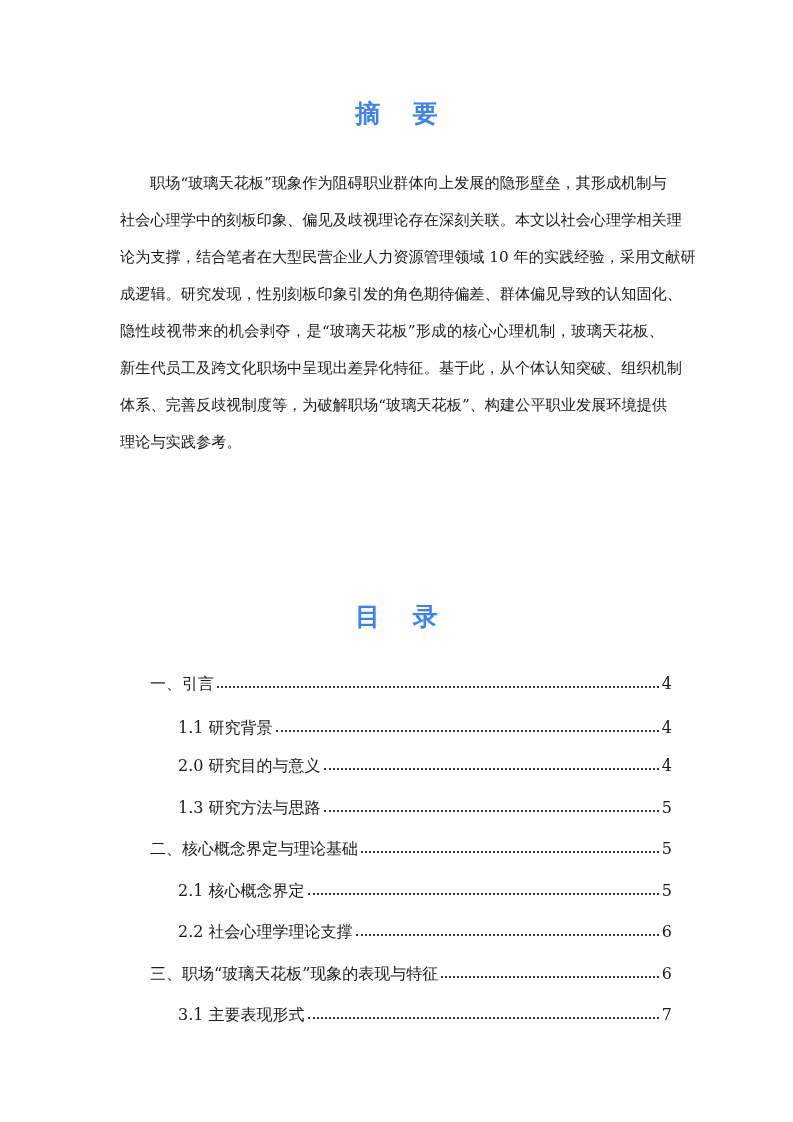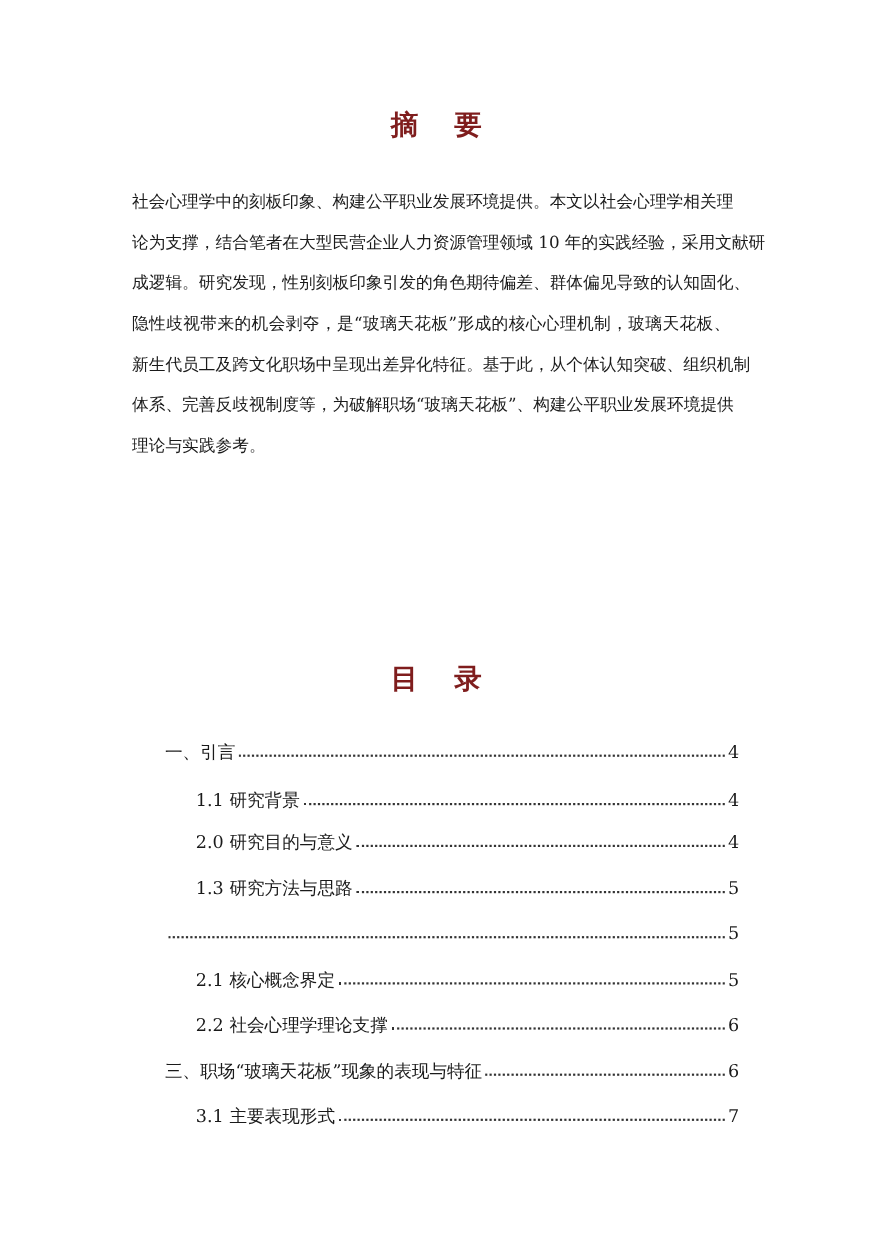--- a/index.html
+++ b/index.html
@@ -23,21 +23,21 @@
   }
   .heading {
     position: absolute;
     left: 0;
     width: 793px;
     text-align: center;
     font-family: "DejaVu Sans", "Liberation Sans", sans-serif;
     font-weight: bold;
     font-size: 25px;
     letter-spacing: 12px;
-    color: #7f1d1d;
+    color: #3b82f6;
   }
   .heading.abstract { top: 97px; padding-left: 12px; box-sizing: border-box; }
   .heading.toc { top: 563px; padding-left: 12px; box-sizing: border-box; margin-top: 37px; }
 
   .abstract-body {
     position: absolute;
     left: 120px;
     top: 172px;
     width: 544px;
   }
@@ -88,21 +88,22 @@
   .toc-page { flex: 0 0 auto; text-align: right; }
 </style>
 </head>
 <body>
 
 <div class="page">
 
   <div class="heading abstract">摘 要</div>
 
   <div class="abstract-body">
-    <div class="abstract-line">社会心理学中的刻板印象、构建公平职业发展环境提供。本文以社会心理学相关理</div>
+    <div class="abstract-line first">职场“玻璃天花板”现象作为阻碍职业群体向上发展的隐形壁垒，其形成机制与</div>
+    <div class="abstract-line">社会心理学中的刻板印象、偏见及歧视理论存在深刻关联。本文以社会心理学相关理</div>
     <div class="abstract-line">论为支撑，结合笔者在大型民营企业人力资源管理领域 10 年的实践经验，采用文献研</div>
     <div class="abstract-line">成逻辑。研究发现，性别刻板印象引发的角色期待偏差、群体偏见导致的认知固化、</div>
     <div class="abstract-line">隐性歧视带来的机会剥夺，是“玻璃天花板”形成的核心心理机制，玻璃天花板、</div>
     <div class="abstract-line">新生代员工及跨文化职场中呈现出差异化特征。基于此，从个体认知突破、组织机制</div>
     <div class="abstract-line">体系、完善反歧视制度等，为破解职场“玻璃天花板”、构建公平职业发展环境提供</div>
     <div class="abstract-line last">理论与实践参考。</div>
   </div>
 
   <div class="heading toc">目 录</div>
 
@@ -121,20 +122,21 @@
       <span class="toc-label">2.0 研究目的与意义</span>
       <span class="toc-leader"></span>
       <span class="toc-page">4</span>
     </div>
     <div class="toc-row lvl2" style="top:124px">
       <span class="toc-label">1.3 研究方法与思路</span>
       <span class="toc-leader"></span>
       <span class="toc-page">5</span>
     </div>
     <div class="toc-row lvl1" style="top:165px">
+      <span class="toc-label">二、核心概念界定与理论基础</span>
       <span class="toc-leader"></span>
       <span class="toc-page">5</span>
     </div>
     <div class="toc-row lvl2" style="top:207px">
       <span class="toc-label">2.1 核心概念界定</span>
       <span class="toc-leader"></span>
       <span class="toc-page">5</span>
     </div>
     <div class="toc-row lvl2" style="top:248px">
       <span class="toc-label">2.2 社会心理学理论支撑</span>

